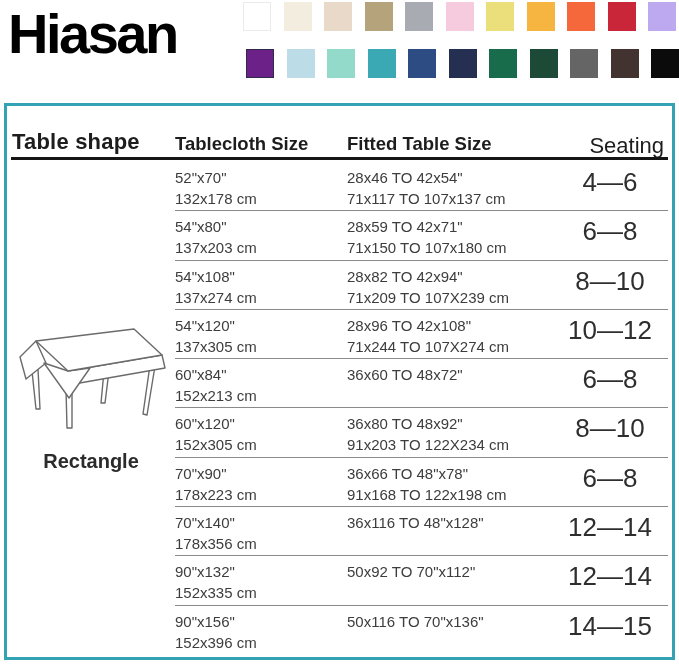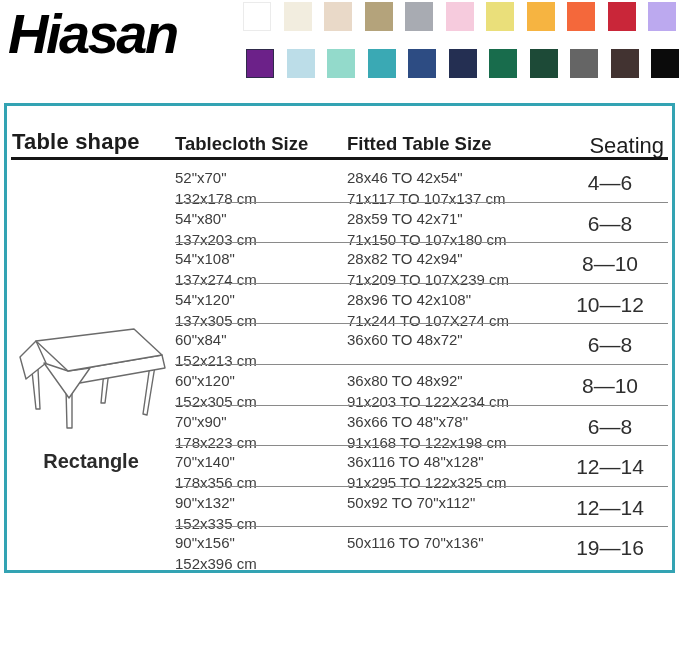--- a/index.html
+++ b/index.html
@@ -13,30 +13,29 @@
     overflow: hidden;
   }
   .logo {
     position: absolute;
     left: 8px; top: 6px;
     font-size: 56px;
     font-weight: 800;
     letter-spacing: -2.5px;
     color: #000;
     line-height: 1;
-    font-style: italic;
   }
   .swatch-row { position: absolute; display: flex; gap: 12.5px; }
   .swatch-row.r1 { left: 243px; top: 2px; }
   .swatch-row.r2 { left: 246px; top: 49px; }
   .swatch { width: 28px; height: 29px; }
   .chart {
     position: absolute;
     left: 4px; right: 4px; top: 103px;
-    height: 470px;
+    height: 557px;
     border: 3px solid #33A3B3;
     background: #fff;
   }
   .hdr { position: absolute; color: #1d1d1d; white-space: nowrap; }
   .hdr.h-shape   { left: 5px;   top: 23px; font-size: 22px; font-weight: bold; letter-spacing: 0.2px; }
   .hdr.h-cloth   { left: 168px; top: 27px; font-size: 18.5px; font-weight: bold; }
   .hdr.h-fitted  { left: 340px; top: 27px; font-size: 18.5px; font-weight: bold; }
   .hdr.h-seating { right: 8px;  top: 27px; font-size: 22px; font-weight: 400; }
   .hdr-underline {
     position: absolute; left: 4px; right: 4px; top: 51px;
@@ -51,21 +50,21 @@
   .trow:not(:last-child)::after {
     content: ""; position: absolute;
     left: 168px; right: 4px; bottom: 0;
     height: 1px; background: #8a8a8a;
   }
   .cell { position: absolute; top: 5px; font-size: 15px; line-height: 21px; color: #3d3d3d; white-space: nowrap; }
   .cell.c2 { left: 168px; }
   .cell.c3 { left: 340px; }
   .cell.c4 {
     left: 543px; width: 120px; top: 10px;
-    text-align: center; font-size: 21px; color: #2e2e2e;
+    text-align: center; font-size: 26px; color: #2e2e2e;
   }
   .shape-cell {
     position: absolute;
     left: 0; top: 205px; width: 168px;
     text-align: center;
   }
   .shape-cell svg { display: block; margin: 0 auto; }
   .shape-label { margin-top: 14px; font-size: 20px; font-weight: bold; color: #2b2b2b; }
 </style>
 </head>
@@ -186,21 +185,20 @@
           </div>
           <div class="cell c4">6—8</div>
         </div>
         <div class="trow">
           <div class="cell c2">
             <div>70"x140"</div>
             <div>178x356 cm</div>
           </div>
           <div class="cell c3">
             <div>36x116 TO 48"x128"</div>
-            <div>91x295 TO 122x325 cm</div>
           </div>
           <div class="cell c4">12—14</div>
         </div>
         <div class="trow">
           <div class="cell c2">
             <div>90"x132"</div>
             <div>152x335 cm</div>
           </div>
           <div class="cell c3">
             <div>50x92 TO 70"x112"</div>
@@ -208,21 +206,21 @@
           <div class="cell c4">12—14</div>
         </div>
         <div class="trow">
           <div class="cell c2">
             <div>90"x156"</div>
             <div>152x396 cm</div>
           </div>
           <div class="cell c3">
             <div>50x116 TO 70"x136"</div>
           </div>
-          <div class="cell c4">19—16</div>
+          <div class="cell c4">14—15</div>
         </div>
       </div>
 
     <div class="shape-cell">
       <svg width="150" height="125" viewBox="0 0 150 125">
         <g fill="#ffffff" stroke="#6b6b6b" stroke-width="1.4" stroke-linejoin="round">
 
           <path d="M16,60 L20,98 L24,98 L22,58 Z"></path>
           <path d="M50,78 L51,117 L56,117 L56,78 Z"></path>
           <path d="M88,60 L85,92 L89,92 L93,60 Z"></path>

